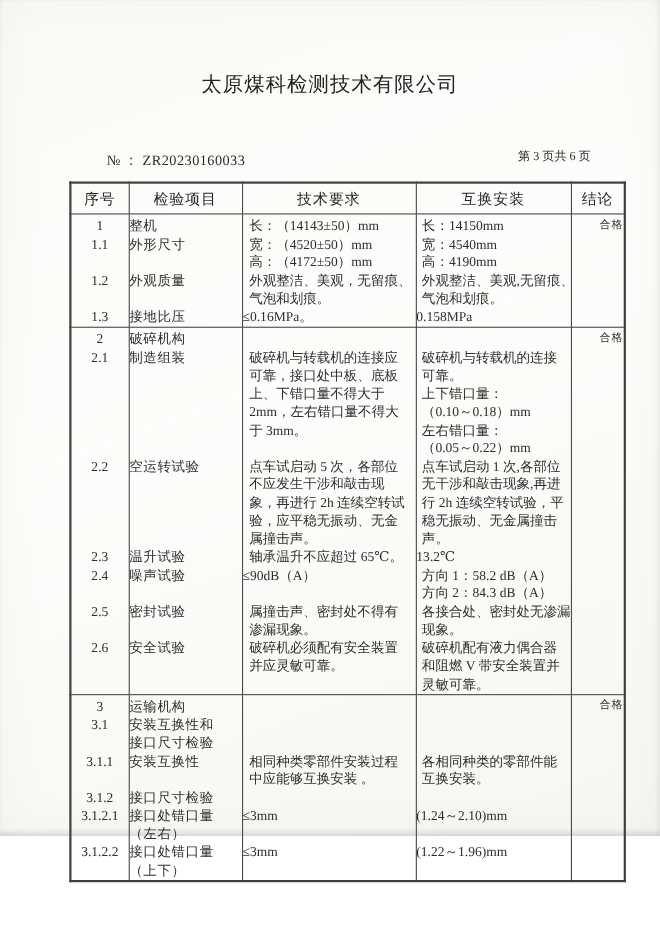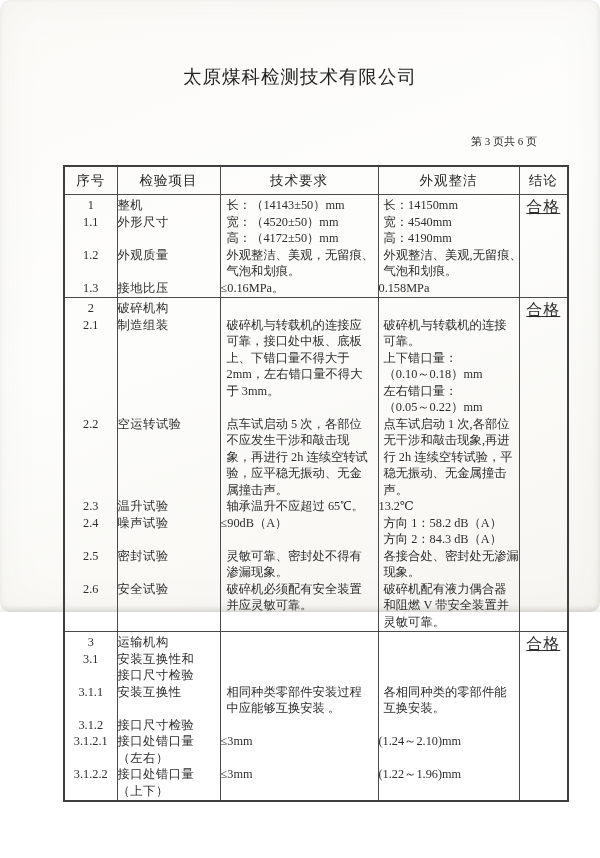--- a/index.html
+++ b/index.html
@@ -3,27 +3,26 @@
 <meta charset="utf-8">
 <style>
   html, body {
     margin: 0; padding: 0;
     width: 600px; height: 858px;
     overflow: hidden;
     font-family: "Liberation Serif", "DejaVu Serif", serif;
   }
   .page {
     position: relative;
-    width: 600px; height: 612px;
+    width: 600px; height: 760px;
     background: linear-gradient(160deg, #fbfaf7 0%, #fdfdfb 45%, #f7f6f2 100%);
     box-shadow: inset 0 0 45px rgba(120,115,100,0.06),
                 inset -2px 0 5px rgba(0,0,0,0.04),
                 inset 0 -3px 6px rgba(0,0,0,0.05);
     color: #262626;
-    border-radius: 10px;
   }
   .company {
     position: absolute; top: 64px; left: 0; right: 0;
     text-align: center;
     font-size: 18.5px; letter-spacing: 1px;
     color: #232323;
   }
   .title {
     position: absolute; top: 103px; left: 0; right: 0;
     text-align: center;
@@ -62,60 +61,62 @@
     letter-spacing: 1px;
     color: #262626;
   }
   .report-table td { padding-top: 2px; padding-bottom: 1px; }
   .line {
     height: 16.5px; line-height: 16.5px;
     white-space: nowrap; overflow: hidden;
   }
   .col-no .line   { text-align: center; }
   .col-item .line { text-align: left; letter-spacing: 0.5px; }
-  .col-req .line  { padding-left: 6px; font-family: Liberation Serif, serif; }
+  .col-req .line  { padding-left: 6px; }
   .col-res .line  { padding-left: 5px; }
   .col-req .line.center, .col-res .line.center { padding-left: 0; }
   .col-concl {
-    text-align: center;
-    font-size: 16px;
+    text-align: right;
+    font-size: 10px;
     letter-spacing: 1px;
     padding-top: 4px;
-    text-decoration: underline;
   }
   .bottom-shade {
     position: absolute; left: 0; right: 0; bottom: 0; height: 7px;
     background: linear-gradient(180deg, rgba(0,0,0,0), rgba(90,85,75,0.10));
   }
 </style>
 </head>
 <body>
 
 <div class="page">
 
   <div class="company">太原煤科检测技术有限公司</div>
 
 
+  <div class="report-no">
+    <span>№ ：</span><span class="no-val">ZR20230160033</span>
+  </div>
 
   <div class="page-info">第 3 页共 6 页</div>
 
   <table class="report-table">
     <colgroup>
       <col style="width:53px">
         <col style="width:103px">
         <col style="width:158px">
         <col style="width:141px">
         <col style="width:49px">
     </colgroup>
     <thead>
       <tr>
         <th>序号</th>
         <th>检验项目</th>
         <th>技术要求</th>
-        <th>外观整洁</th>
+        <th>互换安装</th>
         <th>结论</th>
       </tr>
     </thead>
     <tbody>
         <tr>
           <td class="col-no">
             <div class="line">1</div>
             <div class="line">1.1</div>
             <div class="line">&nbsp;</div>
             <div class="line">1.2</div>
@@ -202,21 +203,21 @@
             <div class="line">于 3mm。</div>
             <div class="line">&nbsp;</div>
             <div class="line">点车试启动 5 次，各部位</div>
             <div class="line">不应发生干涉和敲击现</div>
             <div class="line">象，再进行 2h 连续空转试</div>
             <div class="line">验，应平稳无振动、无金</div>
             <div class="line">属撞击声。</div>
             <div class="line">轴承温升不应超过 65℃。</div>
             <div class="line center">≤90dB（A）</div>
             <div class="line">&nbsp;</div>
-            <div class="line">灵敏可靠、密封处不得有</div>
+            <div class="line">属撞击声、密封处不得有</div>
             <div class="line">渗漏现象。</div>
             <div class="line">破碎机必须配有安全装置</div>
             <div class="line">并应灵敏可靠。</div>
             <div class="line">&nbsp;</div>
           </td>
           <td class="col-res">
             <div class="line">&nbsp;</div>
             <div class="line">破碎机与转载机的连接</div>
             <div class="line">可靠。</div>
             <div class="line">上下错口量：</div>

